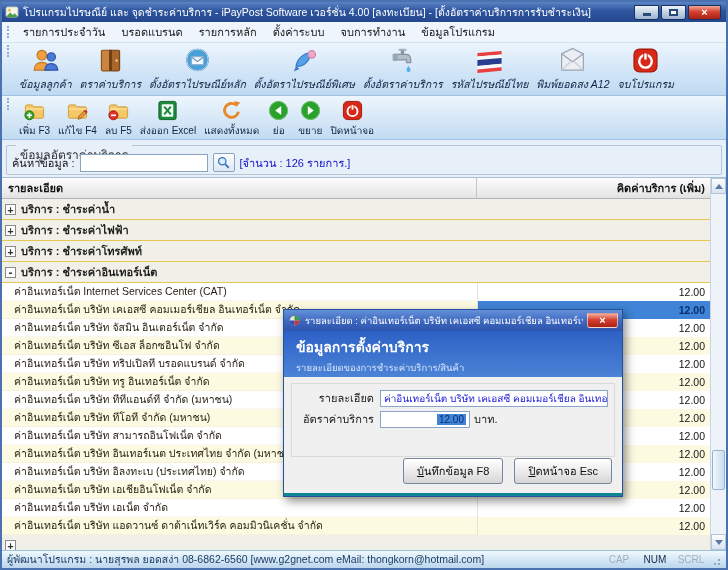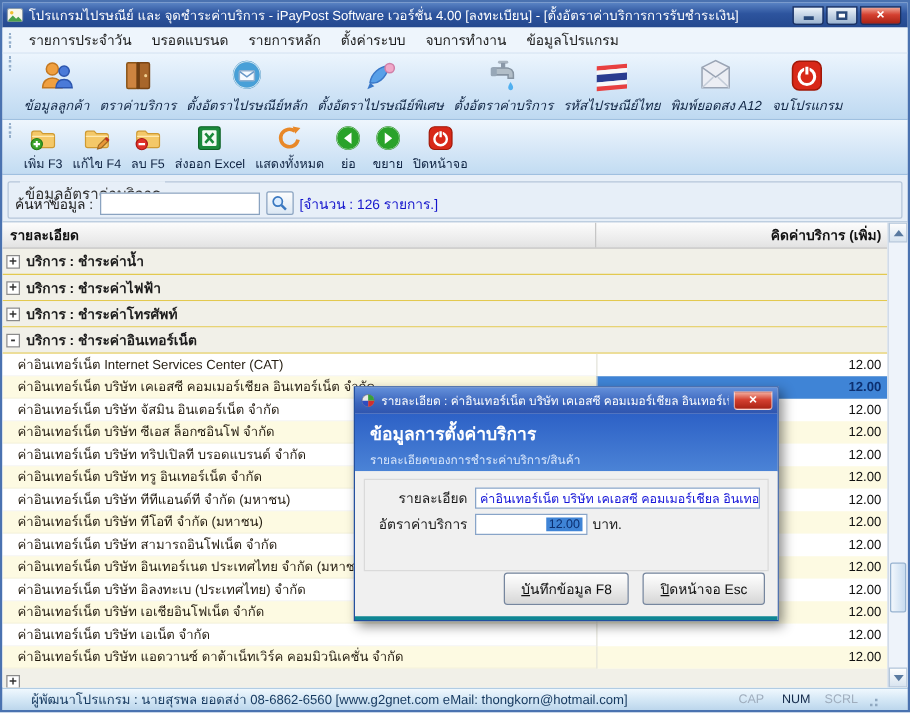--- a/index.html
+++ b/index.html
@@ -59,21 +59,21 @@
 
   
   .scrollbar { position:absolute; right:0; top:0; bottom:0; width:16px; background:#eef3fa; border-left:1px solid #c8d4e2; }
   .sb-btn { position:absolute; left:0; right:0; height:16px; background:linear-gradient(#fdfdfd, #d8e4f0); border:1px solid #b4c6da; display:flex; align-items:center; justify-content:center; }
   .sb-up { top:0; } .sb-down { bottom:0; }
   .tri-up { width:0; height:0; border-left:4px solid transparent; border-right:4px solid transparent; border-bottom:5px solid #5a7aa0; }
   .tri-down { width:0; height:0; border-left:4px solid transparent; border-right:4px solid transparent; border-top:5px solid #5a7aa0; }
   .sb-thumb { position:absolute; left:1px; right:1px; top:272px; height:40px; background:linear-gradient(90deg, #f2f7fc, #c8dcf0); border:1px solid #96b2d0; border-radius:2px; }
 
   
-  .statusbar { flex:0 0 18px; background:linear-gradient(#f0f8fe, #d2e6f5 55%, #bcd6ec); border-top:1px solid #9ec0dc; display:flex; align-items:center; font-size:10.5px; color:#16395f; padding:0 23px; }
+  .statusbar { flex:0 0 18px; background:linear-gradient(#f0f8fe, #d2e6f5 55%, #bcd6ec); border-top:1px solid #9ec0dc; display:flex; align-items:center; font-size:10.5px; color:#16395f; padding:0 5px; }
   .sb-text { flex:1; white-space:nowrap; overflow:hidden; }
   .indicator { width:36px; text-align:center; font-size:10px; color:#9fadbd; }
   .indicator.on { color:#12294a; font-weight:normal;text-align:center; }
   .resize-grip { width:12px; height:12px; position:relative; }
   .resize-grip i { position:absolute; width:2px; height:2px; background:#8fa8c0; }
   .resize-grip i:nth-child(1){ right:1px; bottom:1px; }
   .resize-grip i:nth-child(2){ right:5px; bottom:1px; }
   .resize-grip i:nth-child(3){ right:1px; bottom:5px; }
 
   

